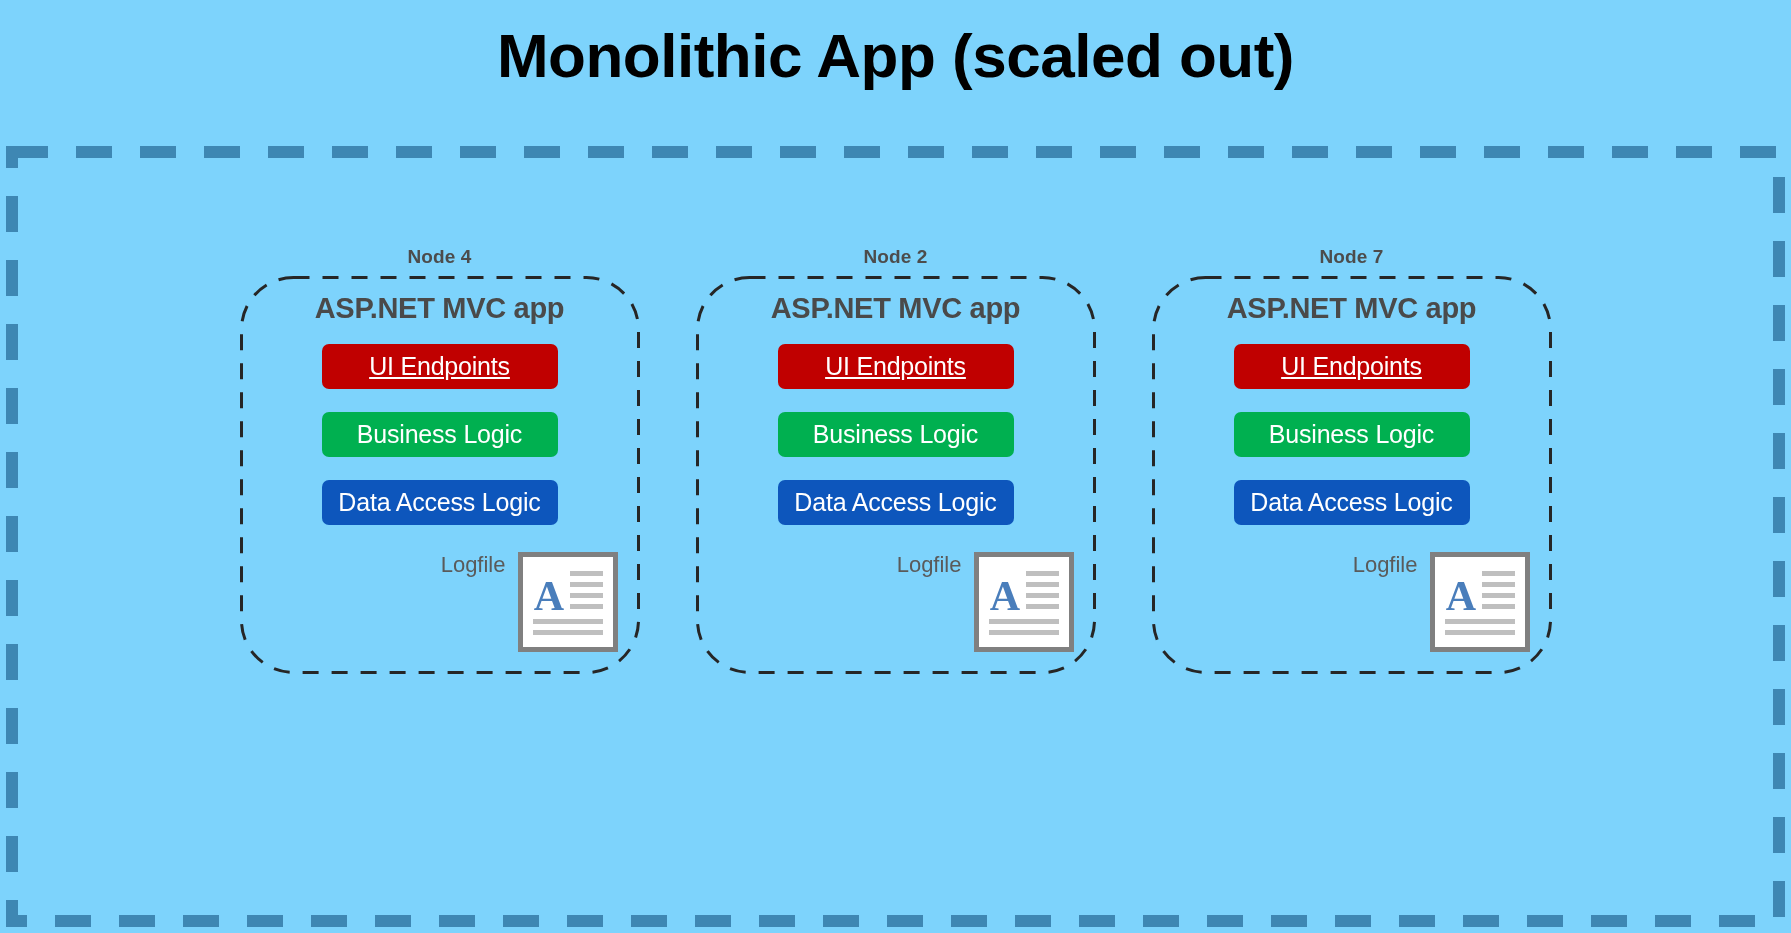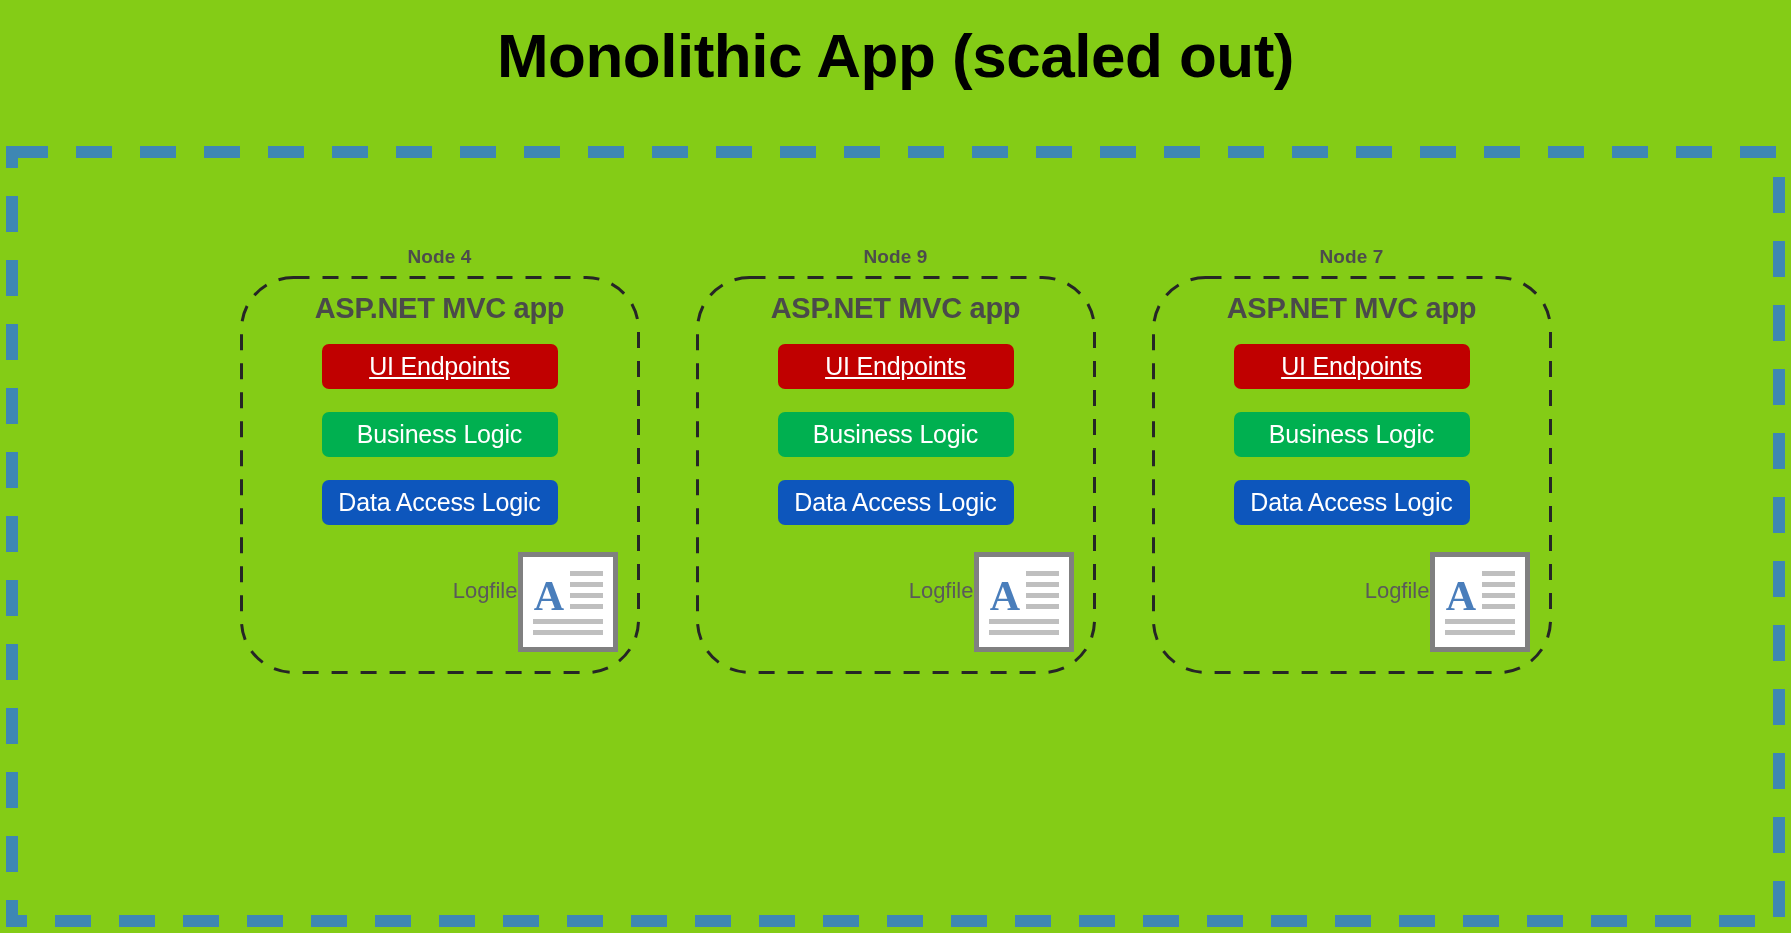--- a/index.html
+++ b/index.html
@@ -8,21 +8,21 @@
     background: #ffffff;
   }
   body {
     font-family: "Liberation Sans", sans-serif;
     -webkit-font-smoothing: antialiased;
   }
   #canvas {
     position: relative;
     width: 1791px;
     height: 933px;
-    background: #84cc16;
+    background: #7dd3fc;
     overflow: hidden;
   }
 
   
   #page-title {
     position: absolute;
     left: 0;
     top: 20px;
     width: 1791px;
     text-align: center;
@@ -135,21 +135,22 @@
   .layer-ui       { background: #C00000; min-width: 236px; text-decoration: underline; }
   .layer-business { background: #00B050; min-width: 236px; }
   .layer-data     { background: #0D56BC; min-width: 236px; }
 
   
   .logfile-group {
     position: absolute;
     right: 22px;
     bottom: 22px;
     display: flex;
-    align-items: center;
+    align-items: flex-start;
+    gap: 12px;
   }
   .logfile-label {
     font-size: 22px;
     color: #5a5a5a;
     white-space: nowrap;
     padding-bottom: 22px;
   }
   .logfile-icon {
     width: 100px;
     height: 100px;
@@ -200,21 +201,21 @@
                 <rect x="15" y="67" width="70" height="5"></rect>
                 <rect x="15" y="78" width="70" height="5"></rect>
               </g>
             </svg>
           </div>
         </div>
       </div>
     </div>
 
     <div class="node">
-      <div class="node-label">Node 9</div>
+      <div class="node-label">Node 2</div>
       <div class="node-frame">
         <svg width="400" height="398" viewBox="0 0 400 398" xmlns="http://www.w3.org/2000/svg">
           <rect x="1.5" y="1.5" width="397" height="395" rx="52" ry="52" fill="none" stroke="#262626" stroke-width="3" stroke-dasharray="16 13"></rect>
         </svg>
       </div>
       <div class="node-body">
         <div class="node-heading">ASP.NET MVC app</div>
         <div class="layers">
           <div class="layer-pill layer-ui" style="background: rgb(192, 0, 0);">UI Endpoints</div>
           <div class="layer-pill layer-business" style="background: rgb(0, 176, 80);">Business Logic</div>

